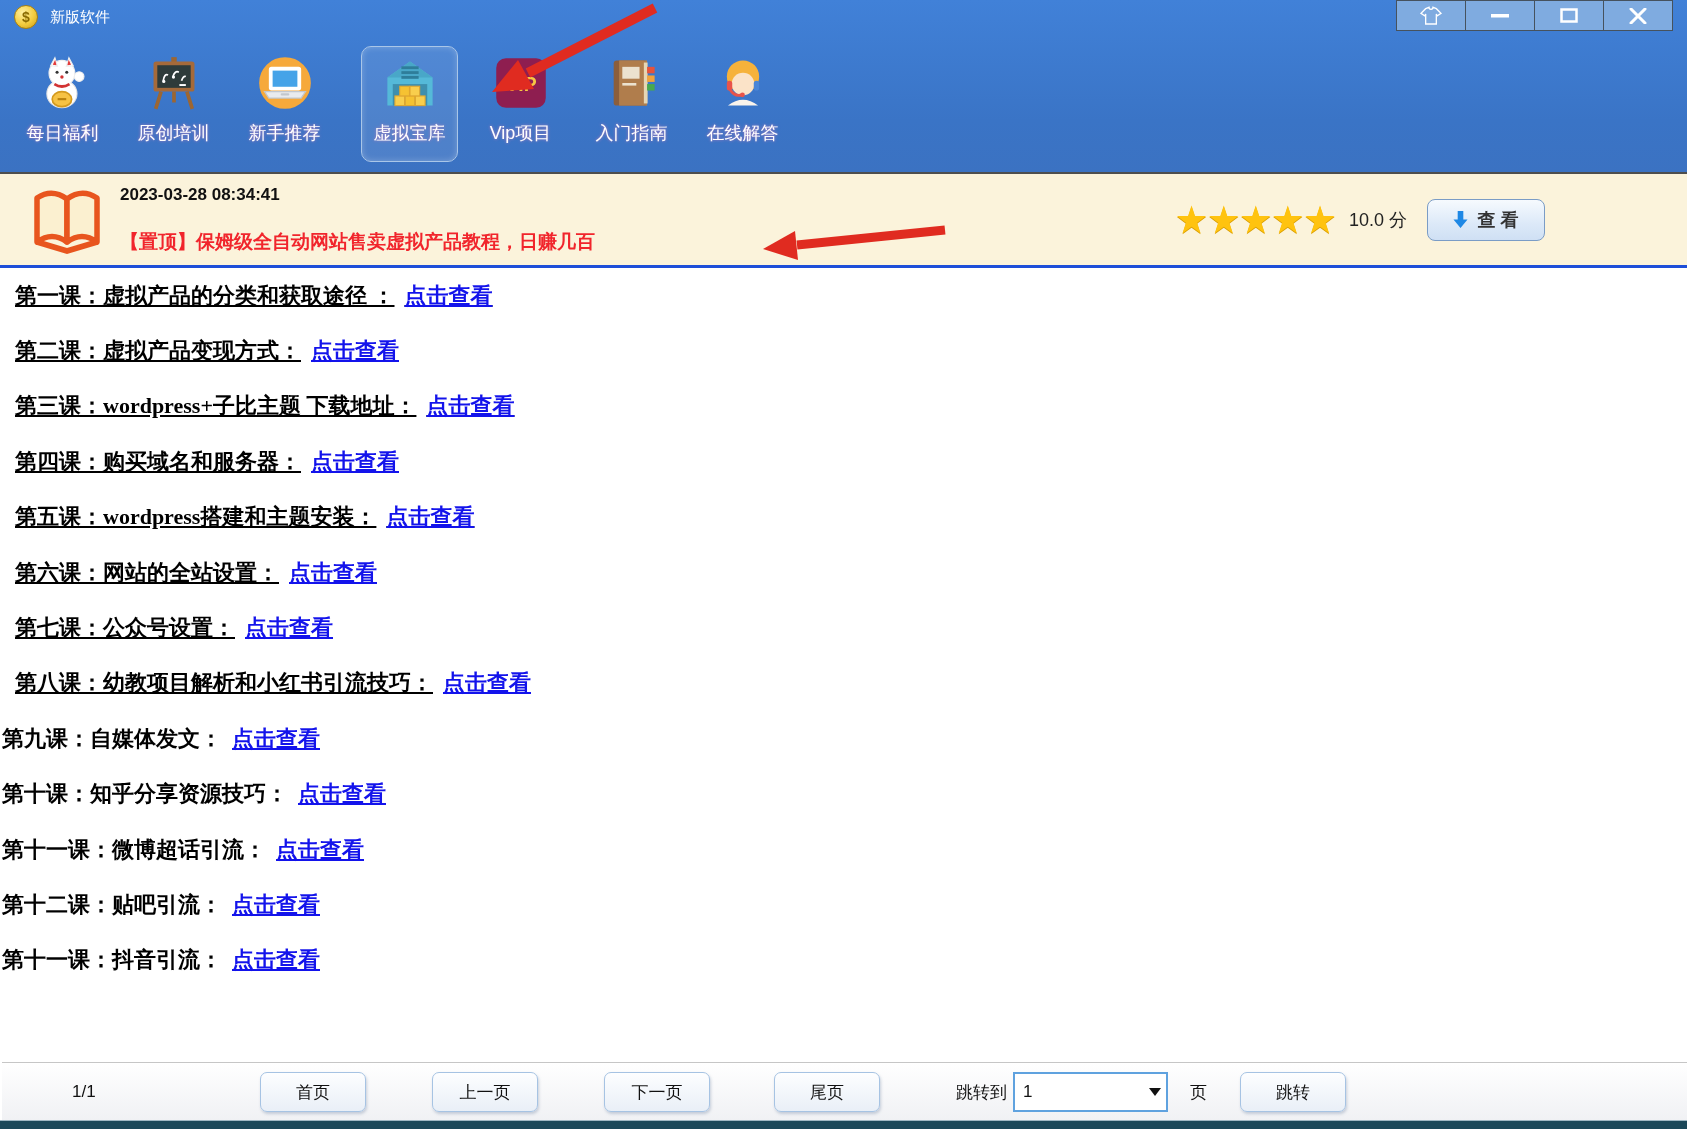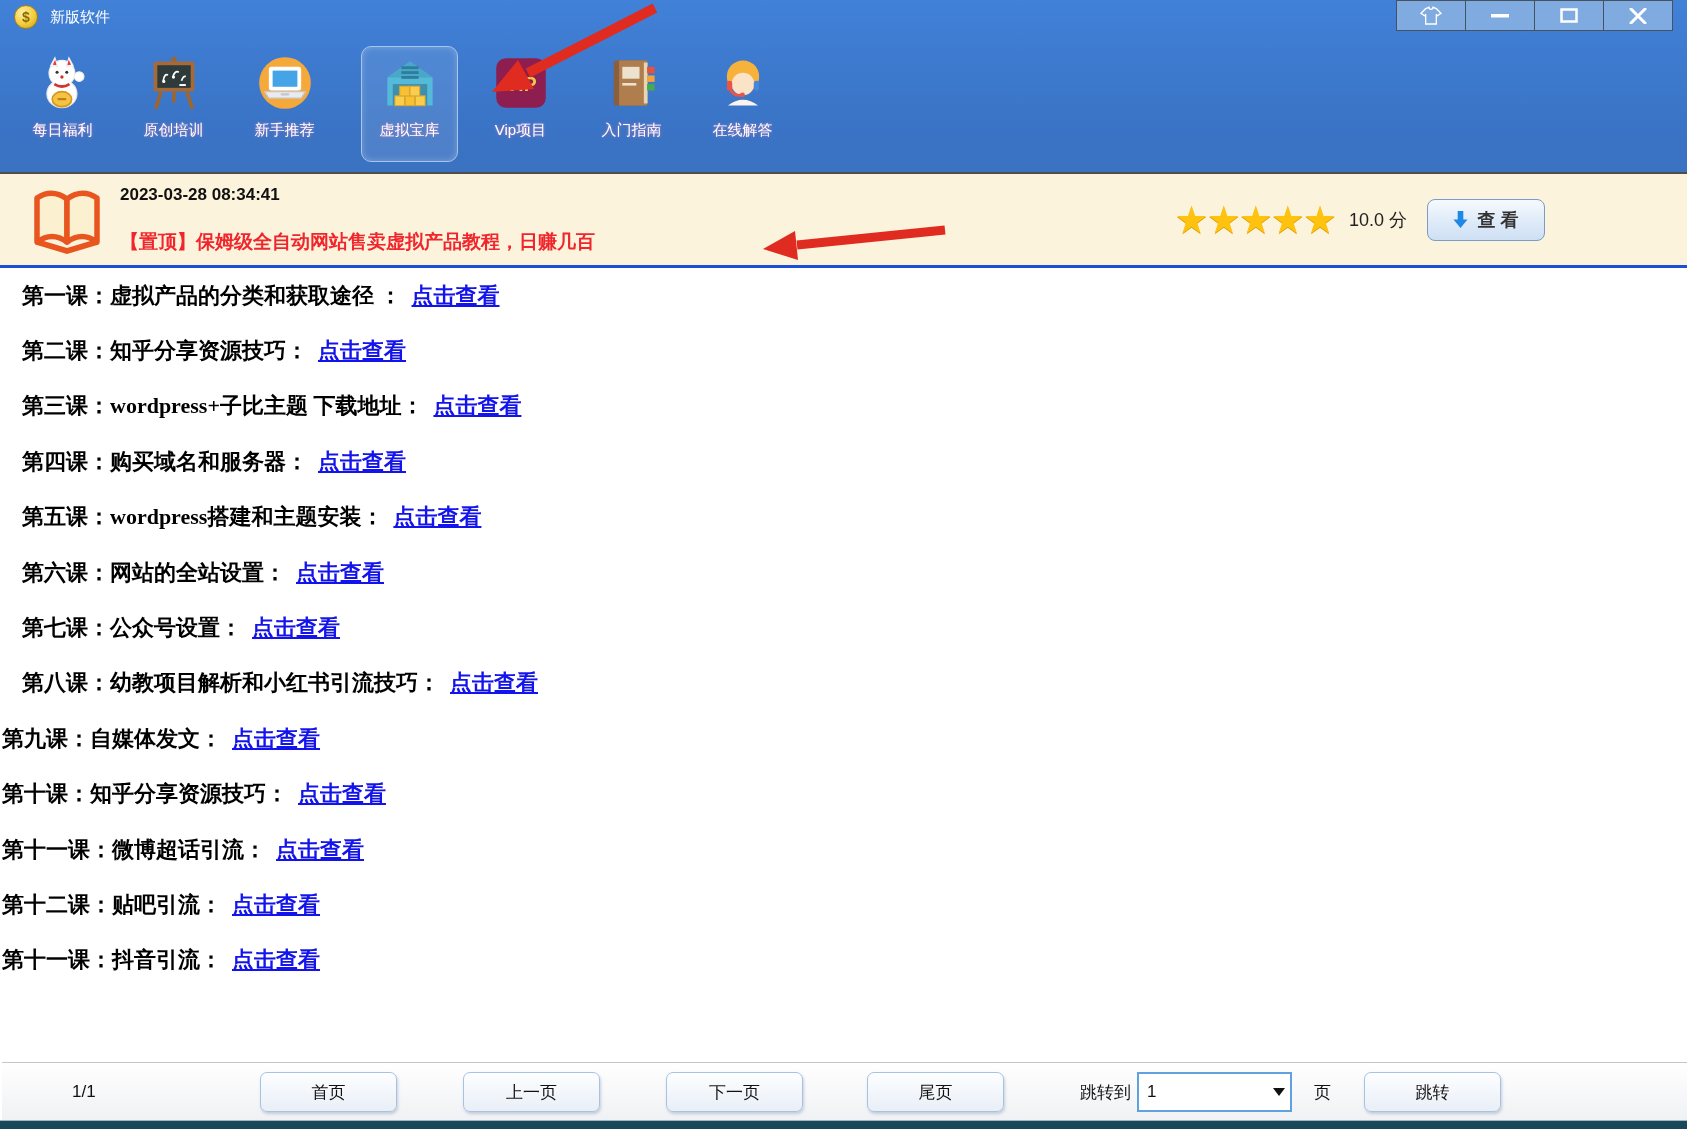--- a/index.html
+++ b/index.html
@@ -41,21 +41,21 @@
     padding-top:8px; border:1px solid transparent; border-radius:10px;
   }
   .tool-item.selected {
     background:rgba(255,255,255,0.10);
     border:1px solid #a9c6e8;
     box-shadow:inset 0 0 6px rgba(255,255,255,0.25);
     margin-left:14px;
   }
   .tool-icon { width:56px; height:56px; }
   .tool-label {
-    margin-top:10px; color:#ffffff; font-size:15px; white-space:nowrap;
+    margin-top:10px; color:#ffffff; font-size:18px; white-space:nowrap;
     text-shadow:0 0 3px rgba(236,130,190,0.75);
   }
 
   
   .banner {
     position:relative; height:96px; background:#fbf3db;
     border-top:2px solid #4e4e4e; border-bottom:3px solid #1d4ed8;
     display:flex; align-items:center;
   }
   .book-icon { width:74px; height:72px; margin-left:30px; flex:0 0 auto; }
@@ -73,35 +73,35 @@
     display:flex; align-items:center; justify-content:center; gap:9px;
     font-size:18px; font-weight:bold; color:#333333; cursor:pointer;
   }
 
   
   .content { position:relative; background:#ffffff; }
   .lesson {
     height:55.4px; display:flex; align-items:center; padding-left:2px;
     font-family:"Liberation Serif", serif; font-weight:bold; font-size:22px; color:#000000;
   }
-  .lesson.indented { padding-left:22px; }
+  .lesson.indented { padding-left:15px;text-decoration:underline; }
   .lesson-link {
     margin-left:10px; color:#1313eb; text-decoration:underline; cursor:pointer;
   }
 
   
   .pagination {
     position:absolute; left:2px; right:0; top:1062px; height:59px;
     background:linear-gradient(#ffffff, #f0f1f4);
     border-top:1px solid #c6c6c6;
     display:flex; align-items:center;
   }
   .page-indicator { margin-left:70px; width:40px; font-size:17px; color:#111111; }
   .page-btn {
-    height:40px; width:137px; border-radius:7px;
+    height:40px; width:106px; border-radius:7px;
     border:1px solid #a6c3e3;
     background:linear-gradient(#fdfeff, #e9eff7);
     box-shadow:1px 2px 3px rgba(110,130,160,0.35);
     display:flex; align-items:center; justify-content:center;
     font-size:17px; color:#111111; cursor:pointer;
   }
   .btn-first { margin-left:148px; }
   .btn-prev  { margin-left:66px; }
   .btn-next  { margin-left:66px; }
   .btn-last  { margin-left:64px; }
@@ -287,21 +287,21 @@
   </div>
 </div>
 
 <div class="content">
   <div class="lesson indented">
     <span class="lesson-label">第一课：虚拟产品的分类和获取途径 ：</span>
     <a class="lesson-link">点击查看</a>
   </div>
 
   <div class="lesson indented">
-    <span class="lesson-label">第二课：知乎分享资源技巧：</span>
+    <span class="lesson-label">第二课：虚拟产品变现方式：</span>
     <a class="lesson-link">点击查看</a>
   </div>
 
   <div class="lesson indented">
     <span class="lesson-label">第三课：wordpress+子比主题 下载地址：</span>
     <a class="lesson-link">点击查看</a>
   </div>
 
   <div class="lesson indented">
     <span class="lesson-label">第四课：购买域名和服务器：</span>

